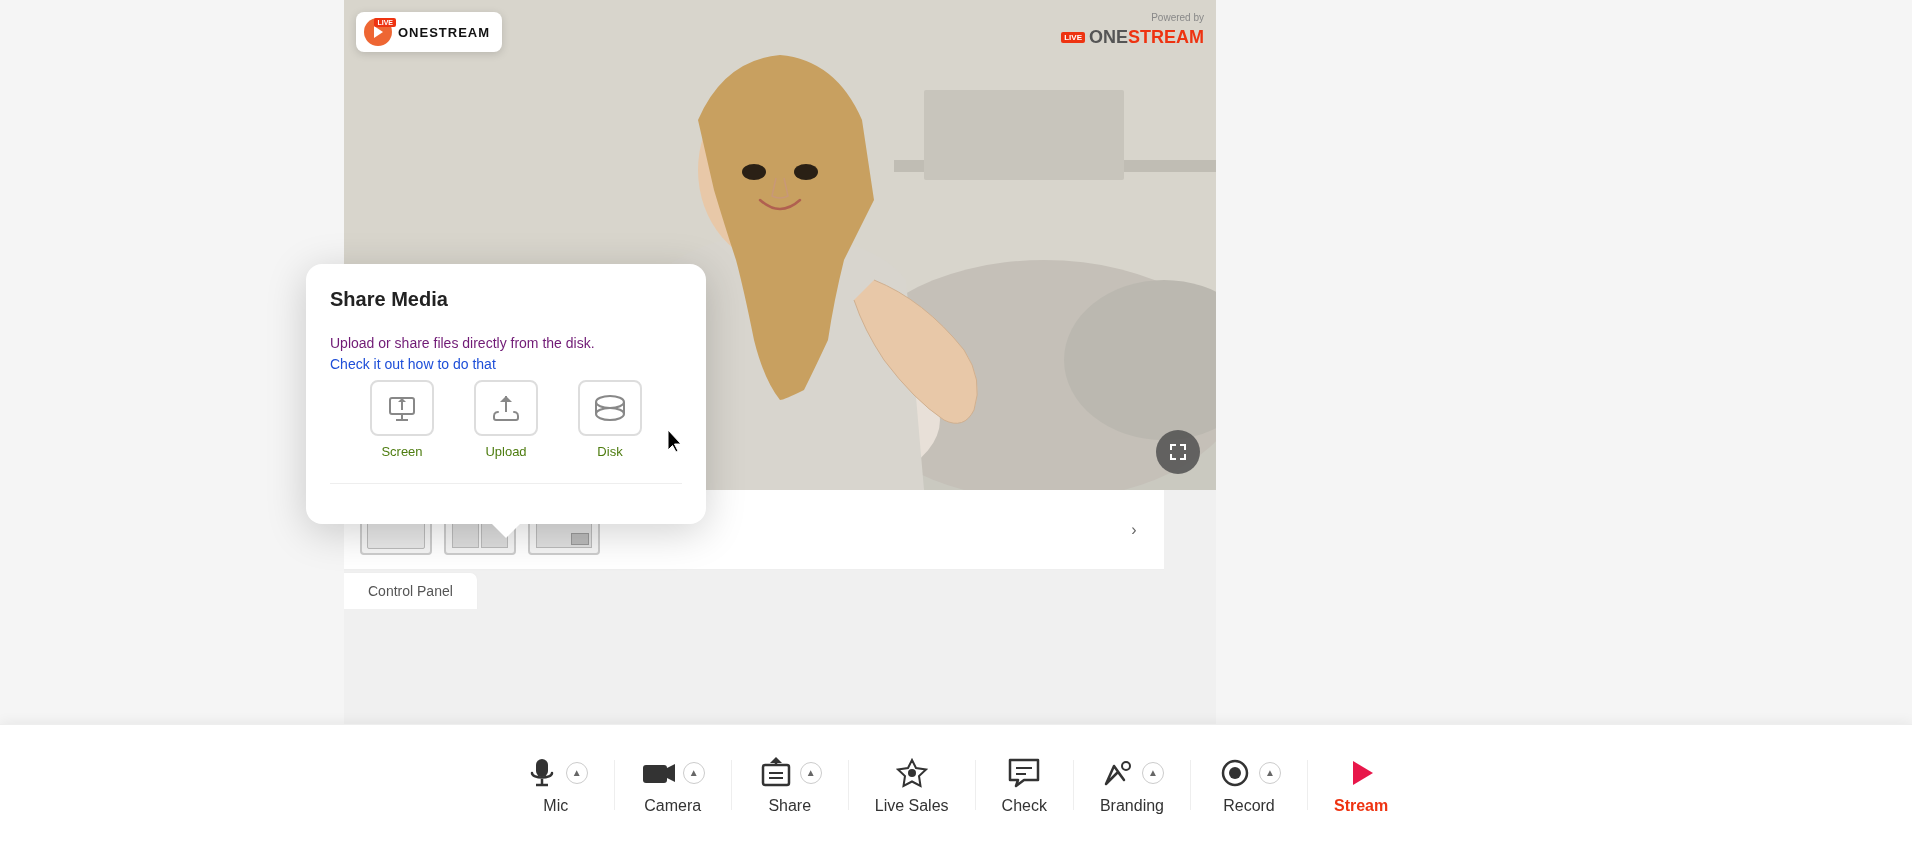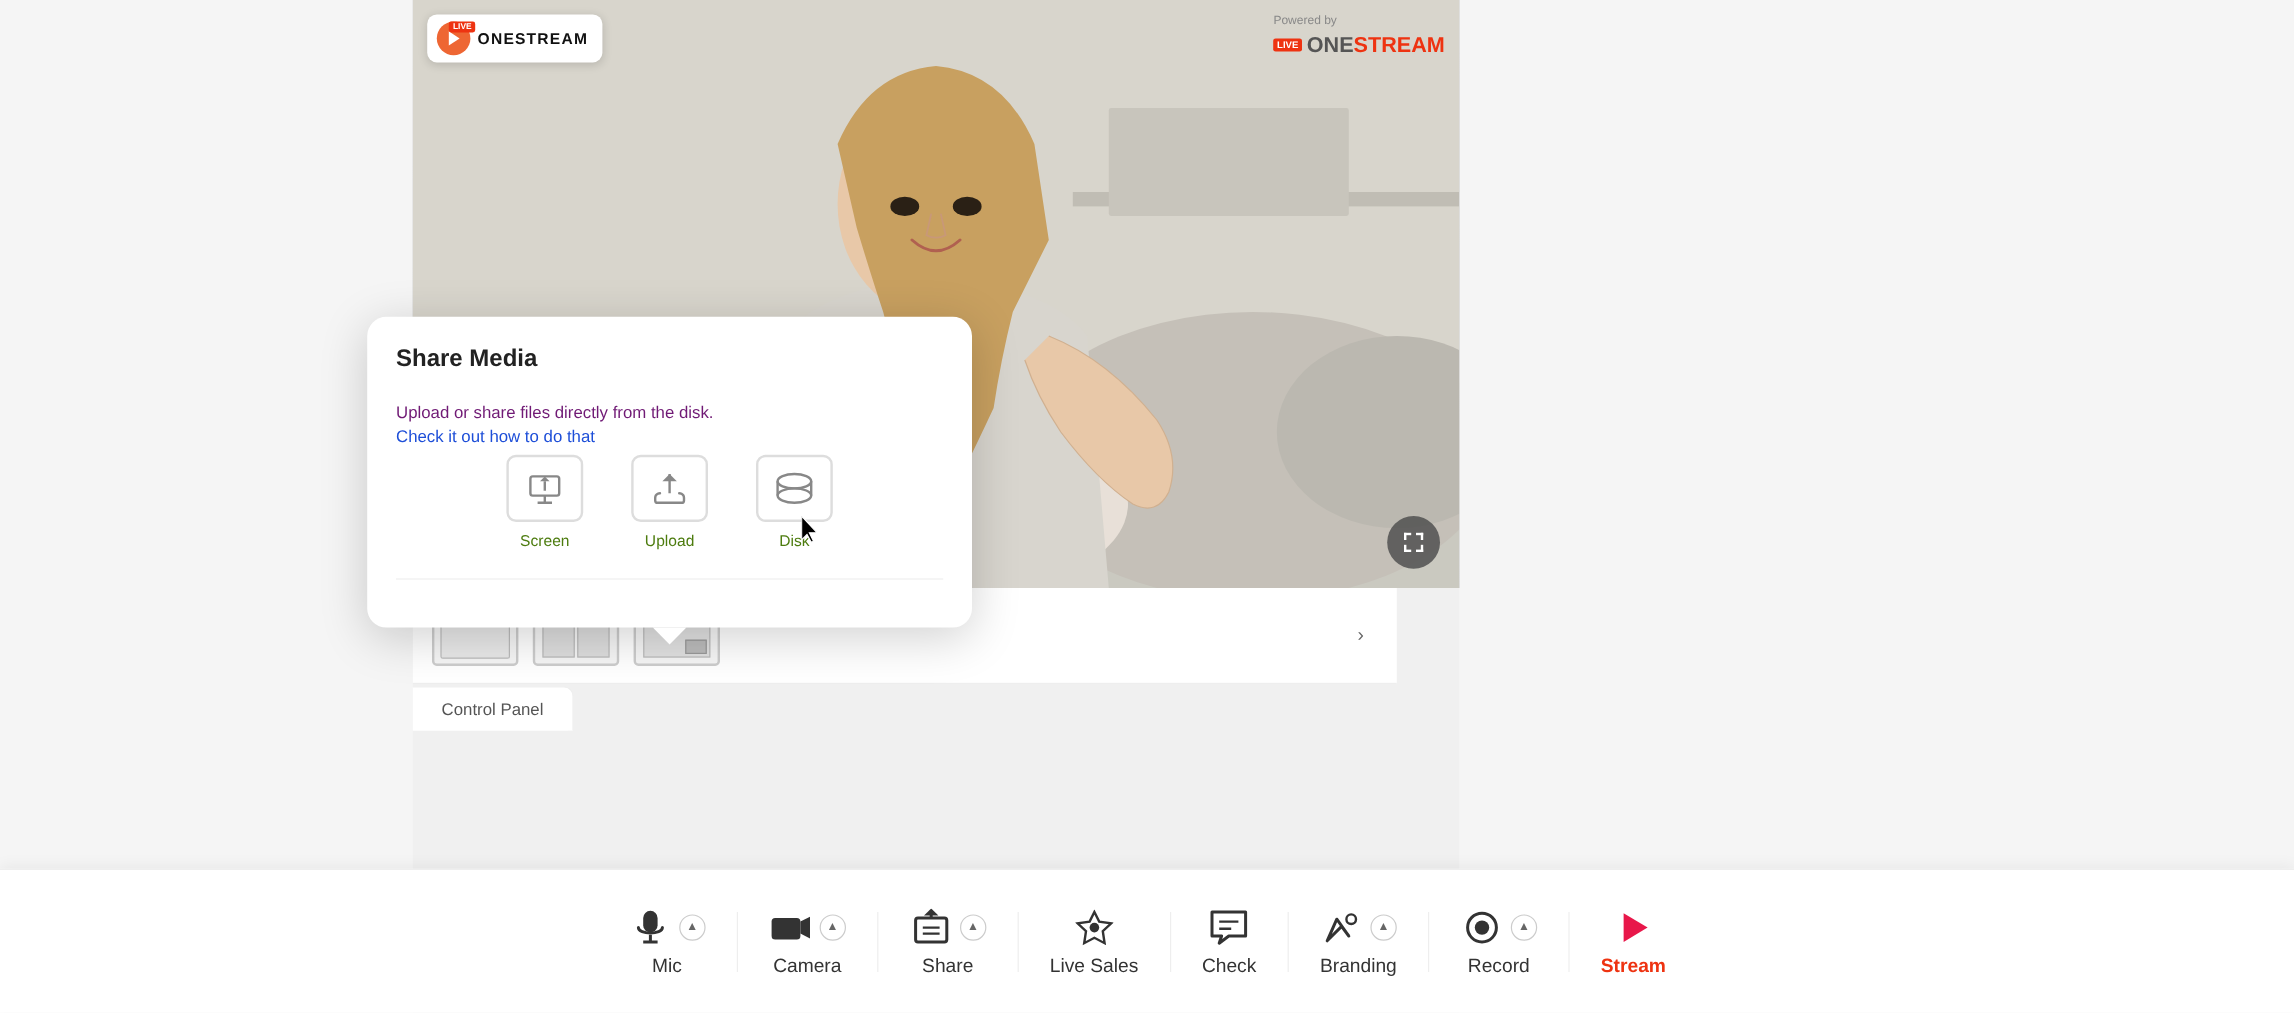--- a/index.html
+++ b/index.html
@@ -77,21 +77,21 @@
       font-weight: 800;
       color: #111;
       letter-spacing: 1px;
     }
 
     
     .powered-by {
       position: absolute;
       top: 12px;
       right: 12px;
-      text-align: left;
+      text-align: right;
     }
 
     .powered-by-text {
       font-size: 10px;
       color: #888;
       display: block;
       margin-bottom: 4px;
     }
 
     .onestream-brand {
@@ -181,21 +181,21 @@
       font-size: 16px;
       color: #666;
       margin-left: auto;
     }
 
     
     .share-media-popup {
       position: absolute;
       left: 306px;
       top: 264px;
-      width: 504px;
+      width: 400px;
       background: white;
       border-radius: 16px;
       box-shadow: 0 8px 40px rgba(0,0,0,0.18);
       padding: 24px;
       z-index: 100;
     }
 
     .share-media-popup::after {
       content: '';
       position: absolute;

